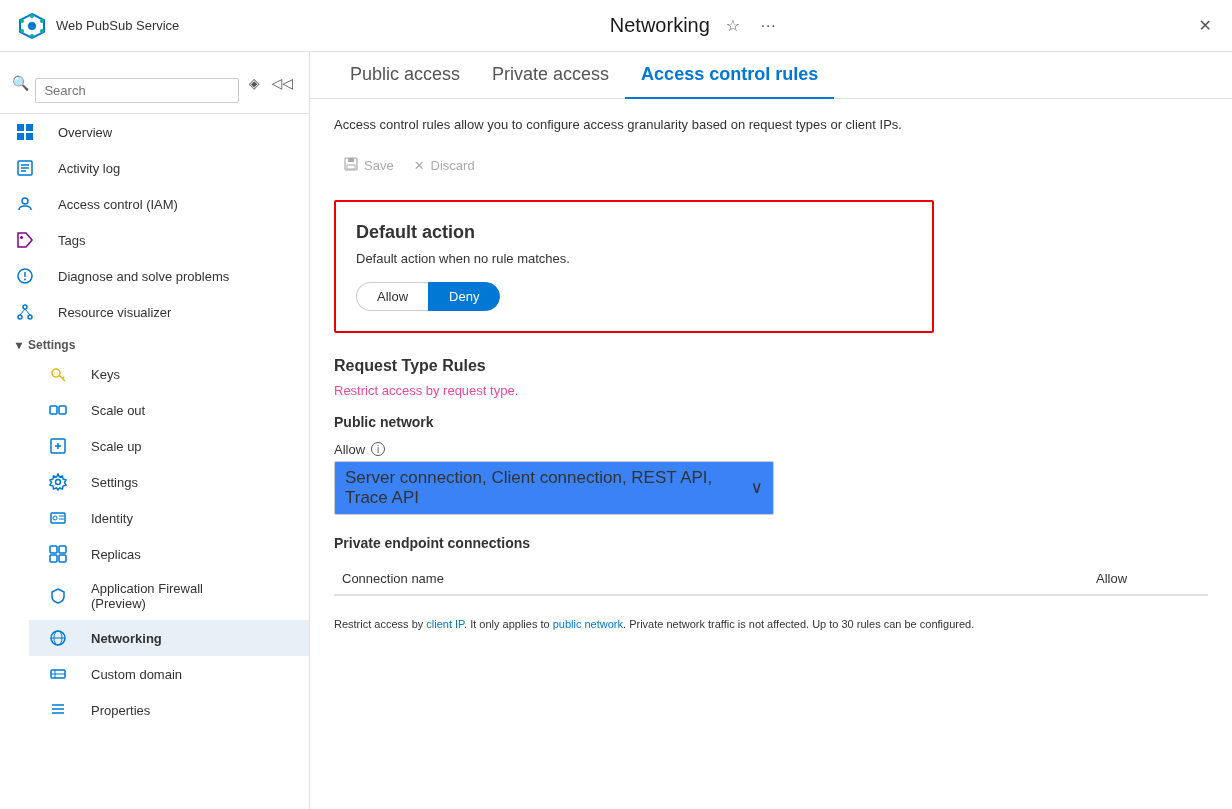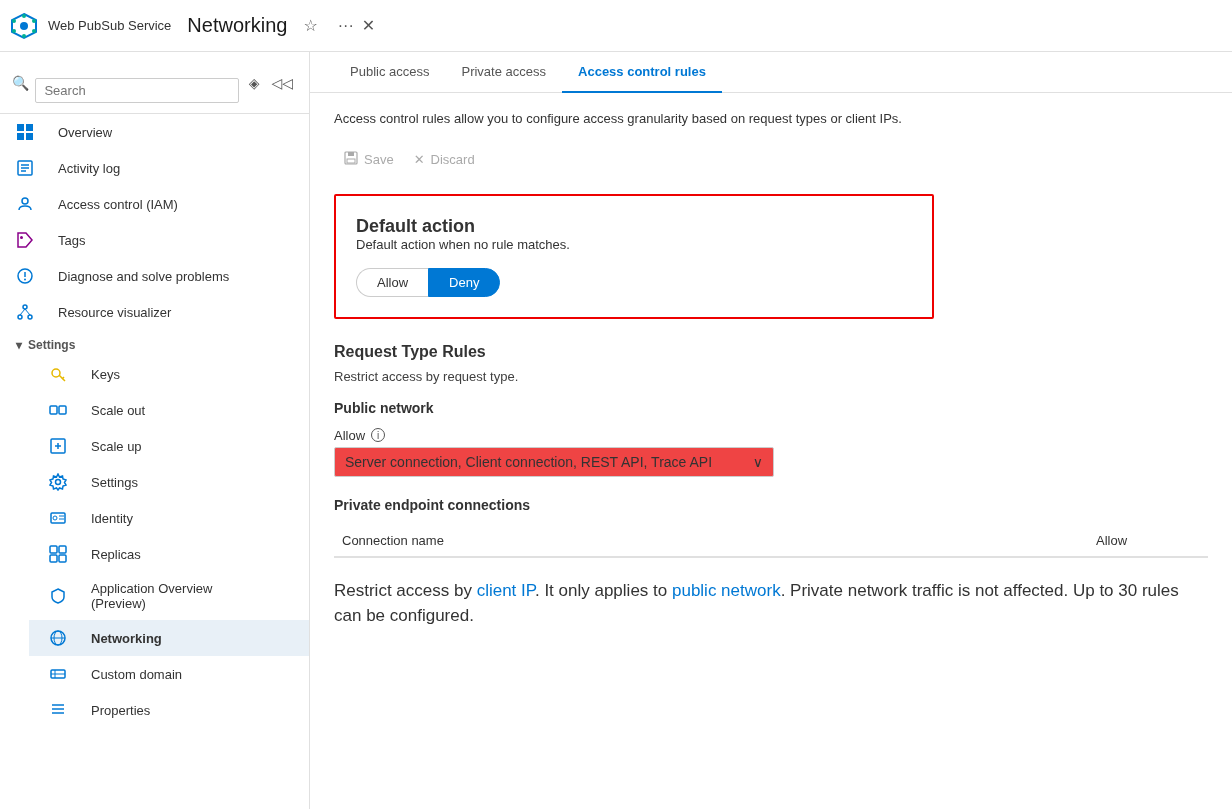--- a/index.html
+++ b/index.html
@@ -1,21 +1,21 @@
 <!DOCTYPE html>
 <html><head>
   <meta charset="utf-8">
   <style>
     * { box-sizing: border-box; margin: 0; padding: 0; }
     body { font-family: 'Segoe UI', sans-serif; font-size: 13px; color: #333; background: #fff; display: flex; flex-direction: column; height: 809px; overflow: hidden; }
 
     
     .top-bar {
-      display: flex; align-items: center; 
-      padding: 8px 8px; border-bottom: 1px solid #e0e0e0; height: 52px;
+      display: flex; align-items: center; justify-content: space-between;
+      padding: 8px 16px; border-bottom: 1px solid #e0e0e0; height: 52px;
     }
     .top-bar-left { display: flex; align-items: center; gap: 8px; }
     .app-icon { width: 32px; height: 32px; }
     .app-name { font-size: 13px; color: #333; }
     .top-bar-center { display: flex; align-items: center; gap: 12px; }
     .page-title { font-size: 20px; font-weight: 300; color: #1a1a1a; }
     .title-sep { color: #aaa; font-size: 20px; margin-right: 4px; }
     .top-bar-right { display: flex; align-items: center; gap: 12px; }
     .icon-btn { background: none; border: none; cursor: pointer; color: #555; font-size: 16px; padding: 4px; }
 
@@ -55,21 +55,21 @@
 
     
     .content { flex: 1; overflow-y: auto; padding: 0; display: flex; flex-direction: column; }
 
     
     .tabs-bar {
       display: flex; border-bottom: 1px solid #e0e0e0;
       padding: 0 24px; gap: 0;
     }
     .tab {
-      padding: 12px 16px; cursor: pointer; font-size: 13px; color: #555;
+      padding: 12px 16px; cursor: pointer; font-size: 18px; color: #555;
       border-bottom: 2px solid transparent; margin-bottom: -1px;
       white-space: nowrap;
     }
     .tab.active { color: #0078d4; border-bottom: 2px solid #0078d4; font-weight: 600; }
 
     
     .content-body { padding: 16px 24px; flex: 1; overflow-y: auto; }
 
     .description-text { color: #333; font-size: 13px; margin-bottom: 16px; line-height: 1.5; }
 
@@ -80,59 +80,59 @@
       padding: 6px 10px; background: none; border: none; cursor: pointer;
       color: #555; font-size: 13px;
     }
     .toolbar-btn.disabled { color: #aaa; cursor: default; }
 
     
     .default-action-box {
       border: 2px solid #e00; border-radius: 2px;
       padding: 20px; margin-bottom: 24px; max-width: 600px;
     }
-    .default-action-title { font-size: 18px; font-weight: 600; }
+    .default-action-title { font-size: 18px; font-weight: 600; margin-bottom: 8px; }
     .default-action-desc { font-size: 13px; color: #333; margin-bottom: 16px; }
 
     
     .toggle-group { display: flex; align-items: center; }
     .toggle-btn {
       padding: 6px 20px; border: 1px solid #ccc; cursor: pointer;
       font-size: 13px; background: #fff; color: #333;
     }
     .toggle-btn:first-child { border-radius: 20px 0 0 20px; border-right: none; }
     .toggle-btn:last-child { border-radius: 0 20px 20px 0; }
     .toggle-btn.active { background: #0078d4; color: #fff; border-color: #0078d4; }
 
     
     .section-title { font-size: 16px; font-weight: 600; margin-bottom: 8px; }
-    .section-desc { font-size: 13px; color: #404040; margin-bottom: 16px; }
+    .section-desc { font-size: 13px; color: #ec4899; margin-bottom: 16px; }
 
     .sub-section-title { font-size: 14px; font-weight: 600; margin-bottom: 12px; }
 
     .allow-label { font-size: 13px; color: #333; margin-bottom: 4px; display: flex; align-items: center; gap: 6px; }
     .info-icon { width: 14px; height: 14px; border-radius: 50%; border: 1px solid #555; display: inline-flex; align-items: center; justify-content: center; font-size: 10px; color: #555; cursor: pointer; }
 
     .dropdown-select {
       display: flex; align-items: center; justify-content: space-between;
       border: 1px solid #ccc; padding: 6px 10px; border-radius: 2px;
-      max-width: 440px; cursor: pointer; background: #ef4444; font-size: 14px;
+      max-width: 440px; cursor: pointer; background: #3b82f6; font-size: 17px;
       margin-bottom: 20px;
     }
 
     
     .table-header {
       display: flex; border-bottom: 2px solid #e0e0e0;
       padding: 8px 0; margin-bottom: 4px;
     }
     .th { font-weight: 400; font-size: 13px; flex: 1; padding: 0 8px; }
     .th:last-child { flex: 0 0 120px; }
 
     
-    .ip-rules-desc { font-size: 17px; color: #333; line-height: 1.5; }
+    .ip-rules-desc { font-size: 11px; color: #333; line-height: 1.5; }
     .ip-rules-desc a { color: #0078d4; text-decoration: none; }
 
     
     .icon-svg { width: 18px; height: 18px; }
   </style>
 </head>
 <body>
 
 <div class="top-bar">
   <div class="top-bar-left">
@@ -314,21 +314,21 @@
         </span>
         <span>Replicas</span>
       </div>
 
       <div class="nav-item sub">
         <span class="nav-icon">
           <svg viewBox="0 0 18 18" class="icon-svg">
               <path d="M9 2 L15 5 L15 10 Q15 14 9 16 Q3 14 3 10 L3 5 Z" fill="none" stroke="#0078d4" stroke-width="1.5"></path>
             </svg>
         </span>
-        <span style="white-space: pre-line;">Application Overview
+        <span style="white-space: pre-line;">Application Firewall
 (Preview)</span>
       </div>
 
       <div class="nav-item sub active">
         <span class="nav-icon">
           <svg viewBox="0 0 18 18" class="icon-svg">
               <circle cx="9" cy="9" r="7" fill="none" stroke="#0078d4" stroke-width="1.5"></circle>
               <ellipse cx="9" cy="9" rx="4" ry="7" fill="none" stroke="#0078d4" stroke-width="1"></ellipse>
               <line x1="2" y1="9" x2="16" y2="9" stroke="#0078d4" stroke-width="1"></line>
             </svg>

